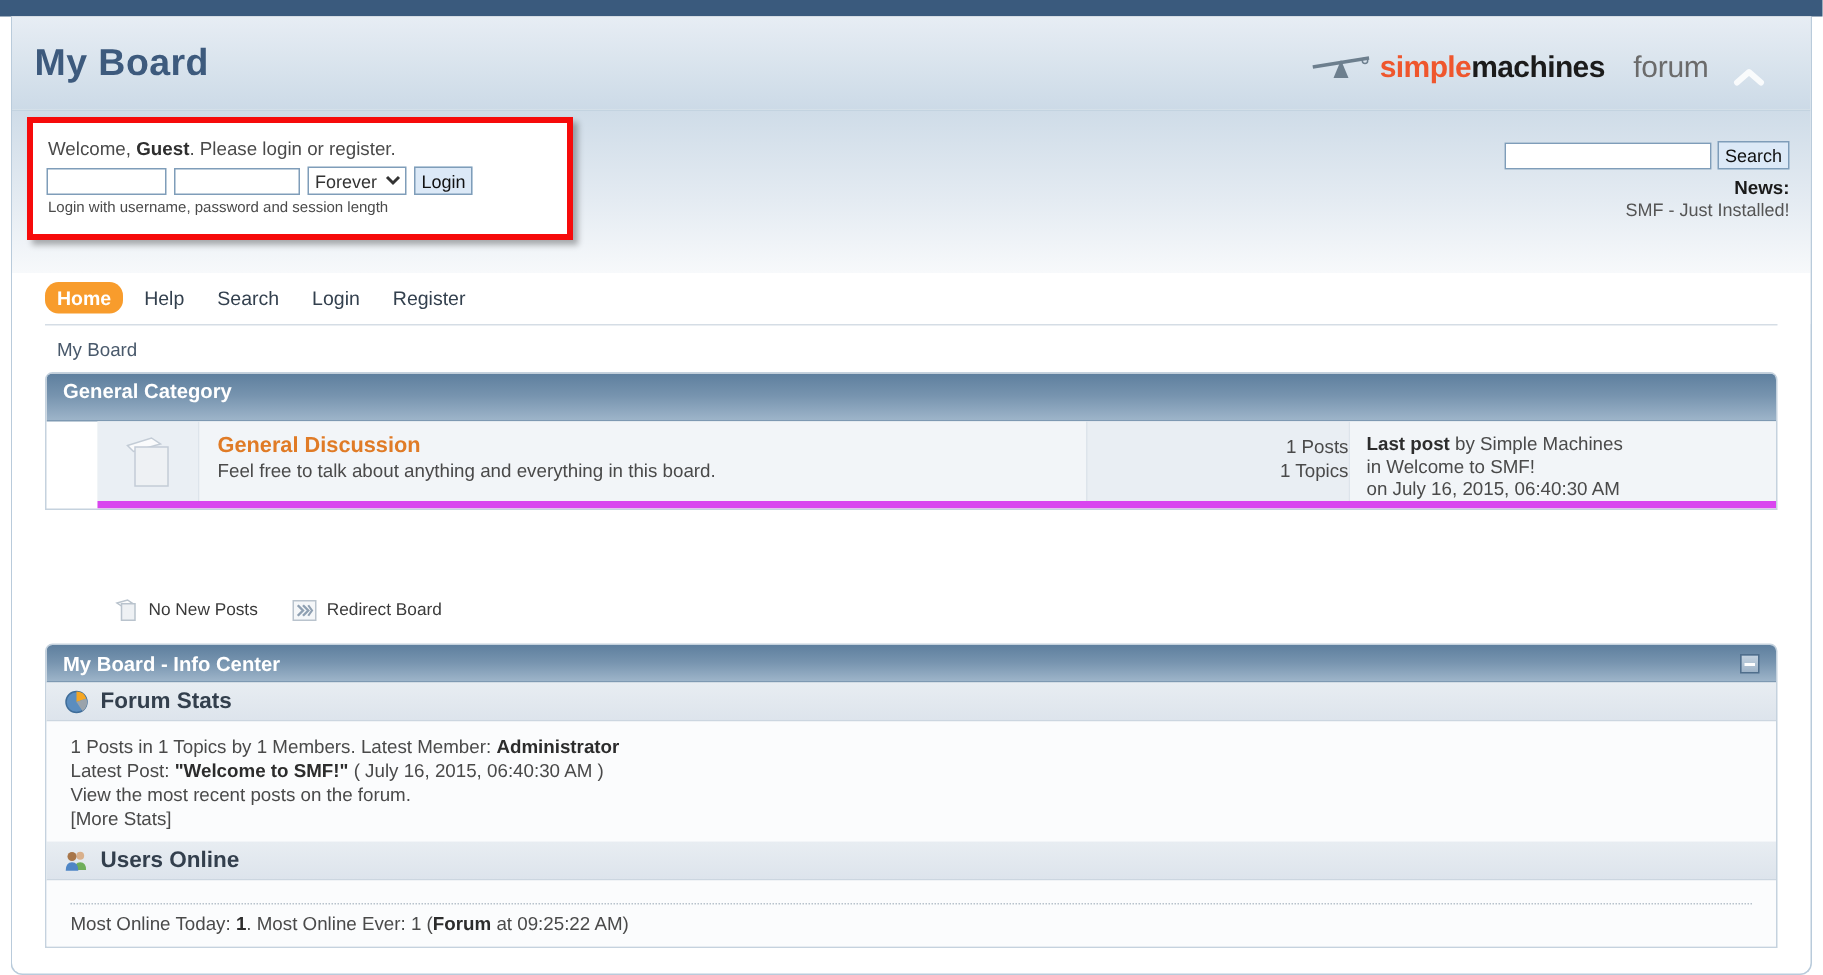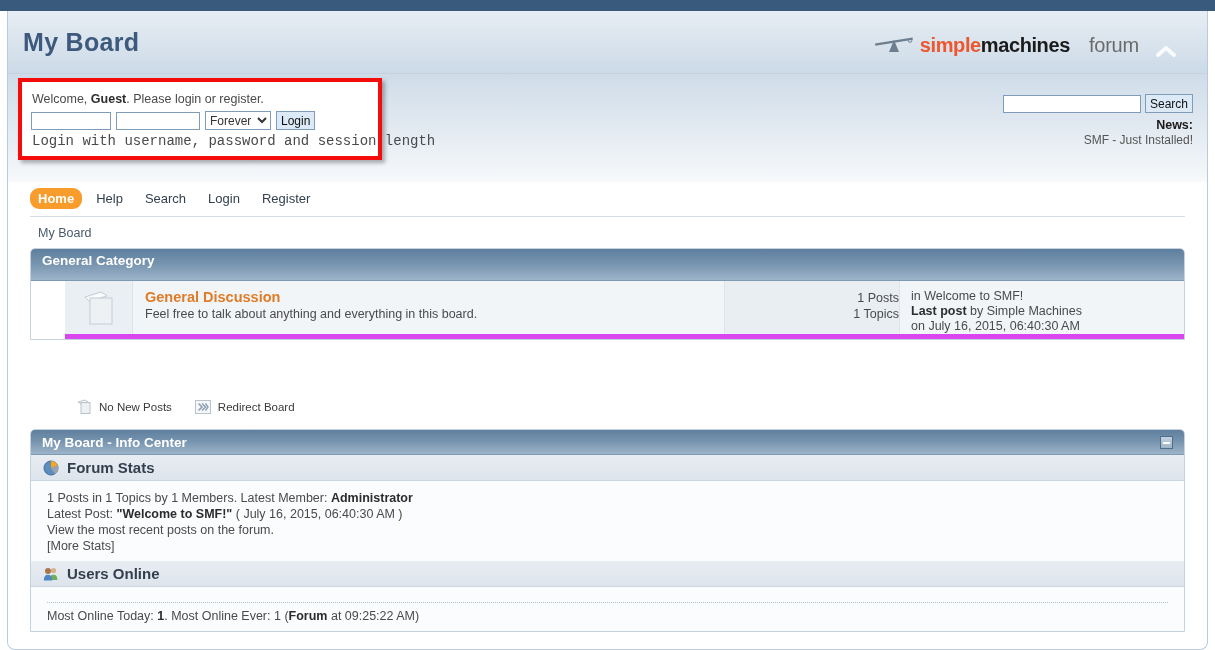--- a/index.html
+++ b/index.html
@@ -106,23 +106,22 @@
     border: 1px solid #7f9db9;
     background: #dce9f7;
     font-family: "Liberation Sans", sans-serif;
     font-size: 12px;
     color: #111;
     padding: 0 4px;
     cursor: pointer;
   }
   #login-hint {
     position: absolute; left: 10px; top: 51px;
-    font-size: 14px; color: #4a4a4a;
+    font-size: 10px; color: #4a4a4a;
     white-space: nowrap;
-    font-family: Liberation Mono, monospace;
   }
 
   
   #searchwrap {
     position: absolute; right: 14px; top: 20px;
     display: flex; align-items: center; gap: 4px;
   }
   #search-input {
     width: 138px; height: 18px;
     border: 1px solid #7f9db9;
@@ -393,22 +392,22 @@
           <a class="board-title">General Discussion</a>
           <div class="board-desc">Feel free to talk about anything and everything in this board.</div>
         </div>
 
         <div class="board-stats-cell">
           <div>1 Posts</div>
           <div>1 Topics</div>
         </div>
 
         <div class="board-last-cell">
+          <div><b>Last post</b><span> by Simple Machines</span></div>
           <div>in Welcome to SMF!</div>
-          <div><b>Last post</b><span> by Simple Machines</span></div>
           <div>on July 16, 2015, 06:40:30 AM</div>
         </div>
       </div>
     </div>
 
     <div id="legend">
       <div class="legend-item">
         <svg width="18" height="18" viewBox="0 0 18 18">
           <polygon points="3,4 10,2 13,4 6,6" fill="#fafbfc" stroke="#b9c3cd" stroke-width="1"></polygon>
           <rect x="6" y="4.5" width="9" height="11" fill="#eef1f4" stroke="#b9c3cd" stroke-width="1"></rect>

